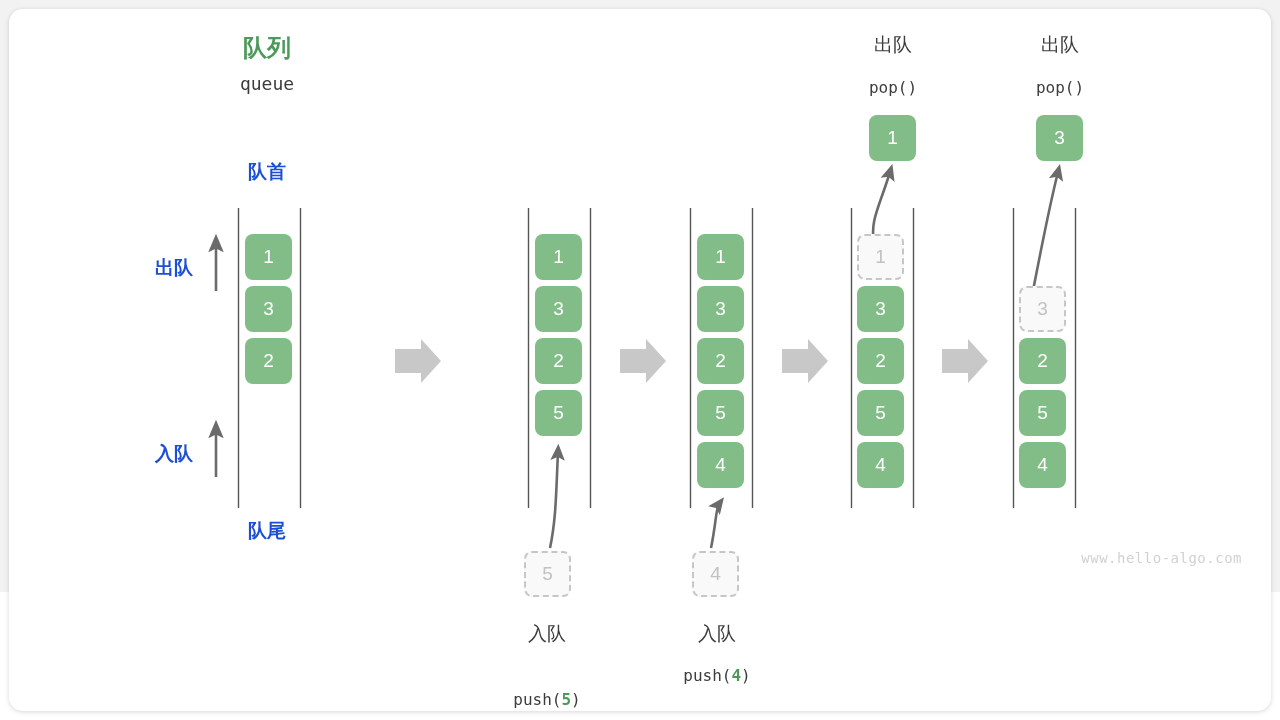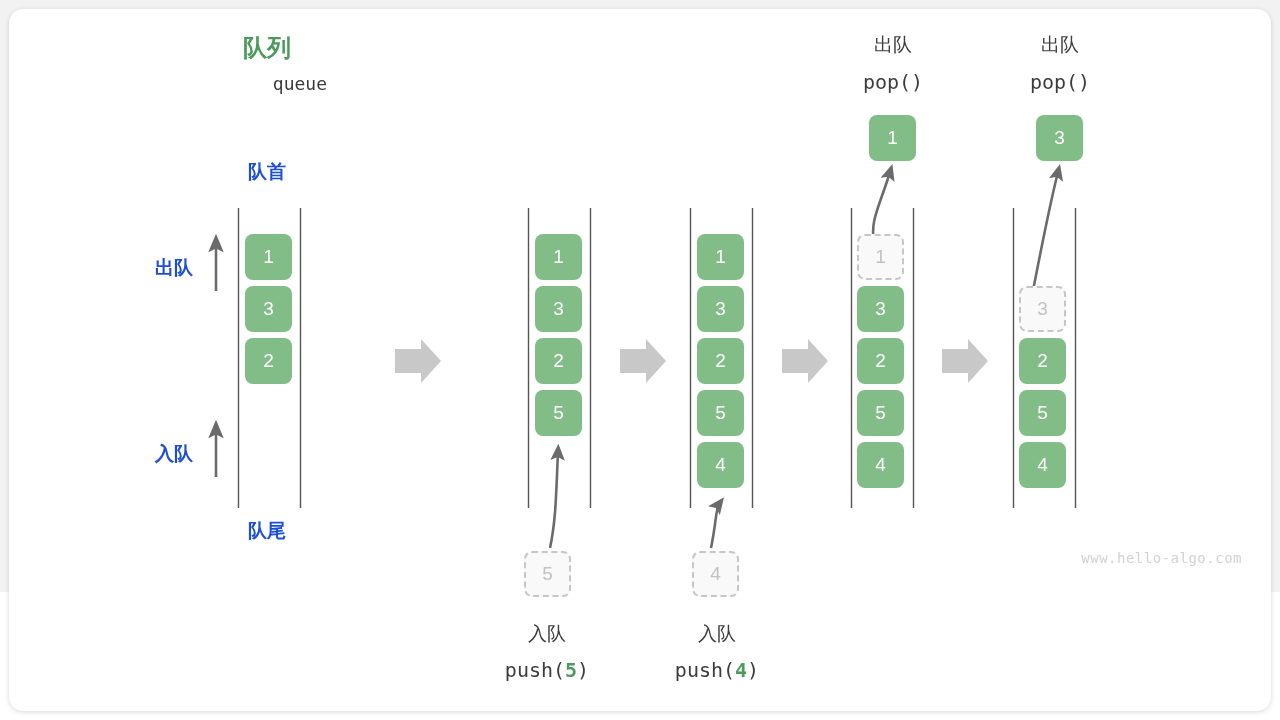--- a/index.html
+++ b/index.html
@@ -61,23 +61,24 @@
     text-align: center;
   }
   .op-cn {
     font-size: 19px;
     color: #3c3c3c;
     text-align: center;
     font-weight: normal;
   }
   .op-code {
     font-family: "DejaVu Sans Mono", monospace;
-    font-size: 20px;
-    color: #3c3c3c;
-    text-align: center;
+    font-size: 16px;
+    color: #3c3c3c;
+    text-align: center;
+    margin-top: 8px;
   }
   .op-code .num { color: #4c9a5b; font-weight: bold; }
 
   .watermark {
     position: absolute;
     right: 38px;
     bottom: 26px;
     font-family: "DejaVu Sans Mono", monospace;
     font-size: 14px;
     color: #d2d2d2;
@@ -178,21 +179,21 @@
     </g>
     <g>
       <path d="M782,349 L808,349 L808,339 L828,361 L808,383 L808,373 L782,373 Z" fill="#c8c8c8"></path>
     </g>
     <g>
       <path d="M942,349 L968,349 L968,339 L988,361 L968,383 L968,373 L942,373 Z" fill="#c8c8c8"></path>
     </g>
   </svg>
 
   <div class="txt title-cn" style="left:207px; top:36px; width:120px;">队列</div>
-  <div class="txt title-en" style="left:207px; top:75px; width:120px;text-align:right;">queue</div>
+  <div class="txt title-en" style="left:207px; top:75px; width:120px;">queue</div>
 
   <div class="txt lbl-cn" style="left:207px; top:162px; width:120px;">队首</div>
   <div class="txt lbl-cn" style="left:207px; top:521px; width:120px;">队尾</div>
 
   <div class="txt lbl-cn" style="left:143px; top:258px; width:62px;">出队</div>
   <div class="txt lbl-cn" style="left:143px; top:444px; width:62px;">入队</div>
 
   <div>
     <div class="cell" style="left:245px; top:234px;">1</div>
     <div class="cell" style="left:245px; top:286px;">3</div>
@@ -228,21 +229,21 @@
   <div>
     <div class="cell ghost" style="left:1019px; top:286px;">3</div>
     <div class="cell" style="left:1019px; top:338px;">2</div>
     <div class="cell" style="left:1019px; top:390px;">5</div>
     <div class="cell" style="left:1019px; top:442px;">4</div>
     <div class="cell" style="left:1036px; top:115px;">3</div>
   </div>
 
   <div>
     <div class="txt op-cn" style="left:487px; top:624px; width:120px;">入队</div>
-    <div class="txt op-code" style="left:477px; top:660px; width:140px;"><span>push(</span><span class="num">5</span><span>)</span></div>
+    <div class="txt op-code" style="left:477px; top:684px; width:140px;"><span>push(</span><span class="num">5</span><span>)</span></div>
   </div>
 
   <div>
     <div class="txt op-cn" style="left:657px; top:624px; width:120px;">入队</div>
     <div class="txt op-code" style="left:647px; top:660px; width:140px;"><span>push(</span><span class="num">4</span><span>)</span></div>
   </div>
 
   <div>
     <div class="txt op-cn" style="left:833px; top:35px; width:120px;">出队</div>
     <div class="txt op-code" style="left:833px; top:72px; width:120px;">pop()</div>

